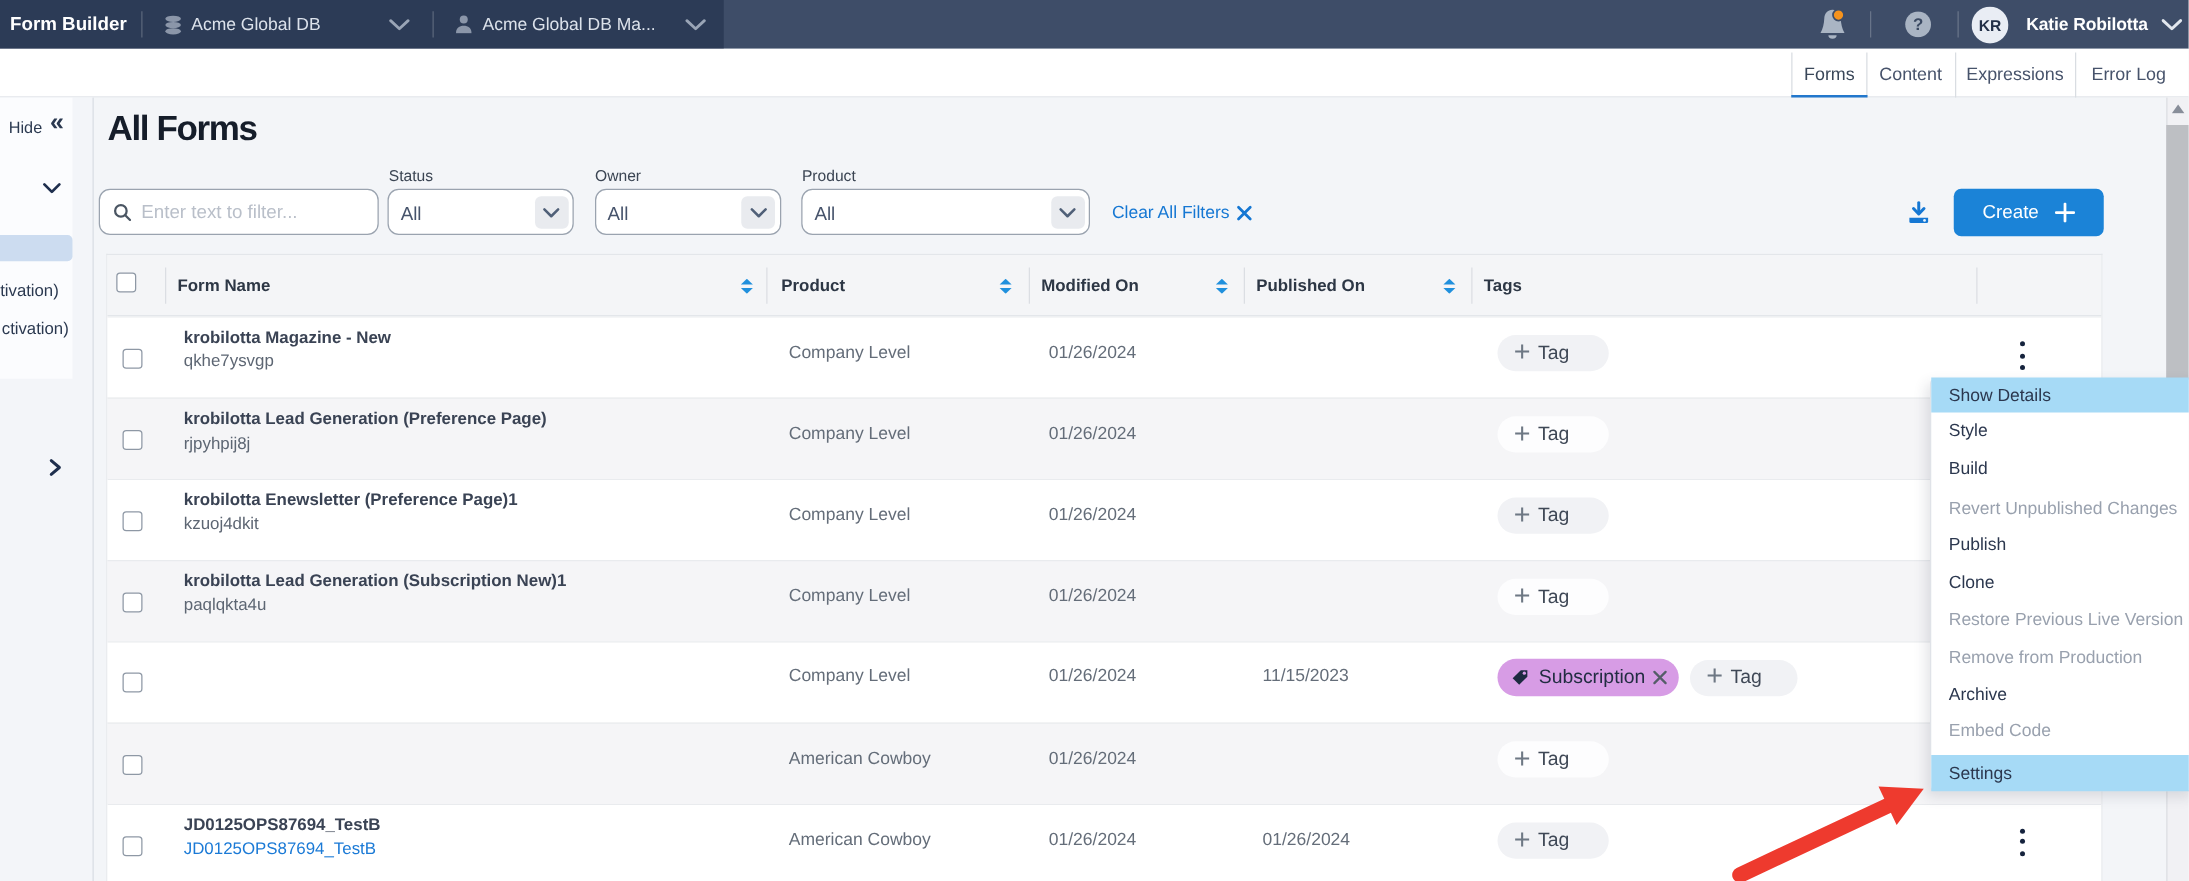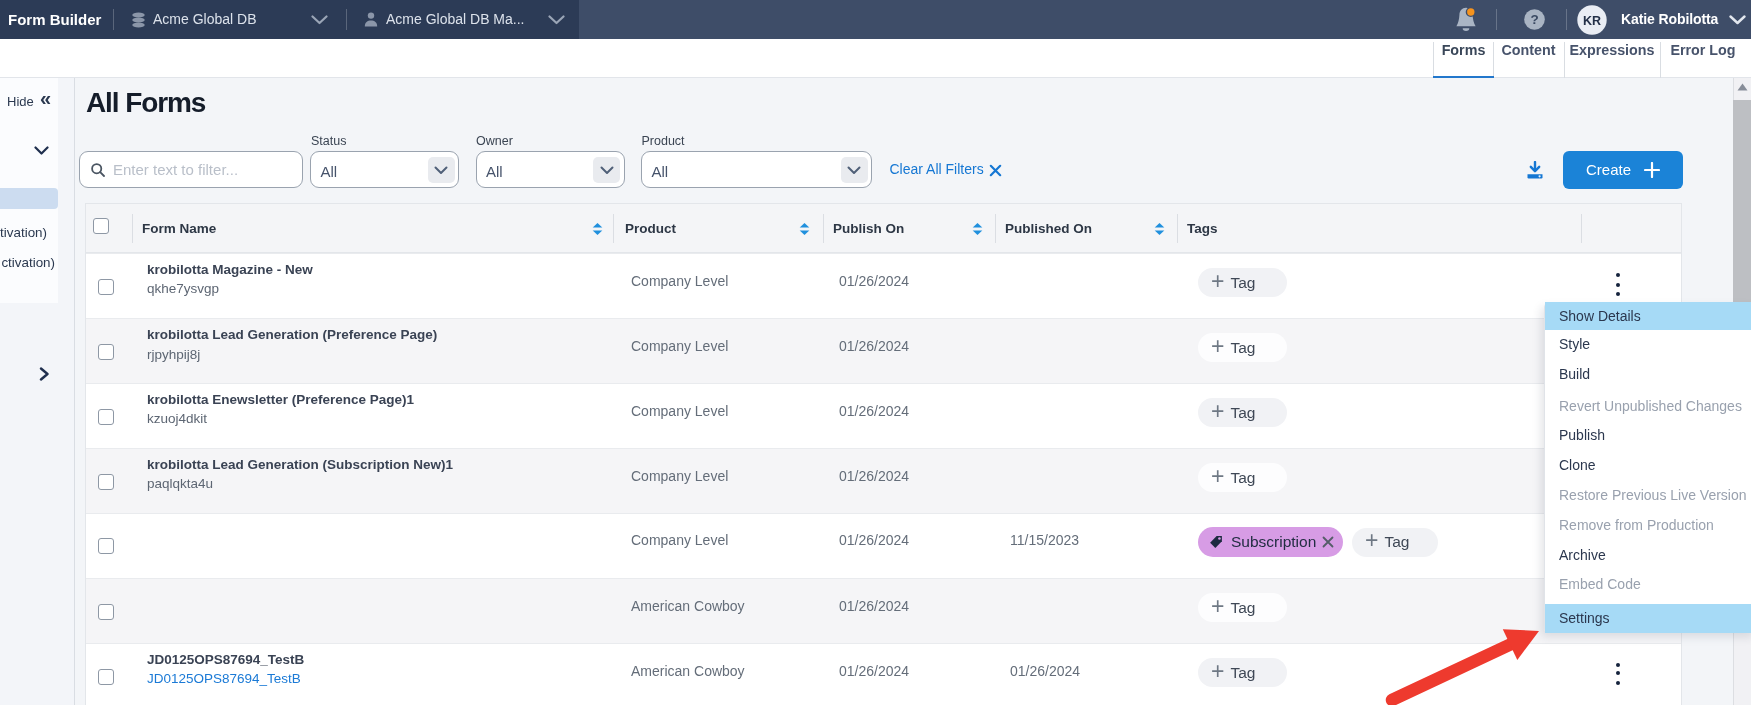--- a/index.html
+++ b/index.html
@@ -11,21 +11,21 @@
 #topbar { left:0; top:0; width:1751px; height:39px; background:#3e4d68; }
 #topbar-dark { left:0; top:0; width:579px; height:39px; background:#2c3b56; }
 .brand { left:8px; top:0; height:39px; line-height:39px; color:#fff; font-size:15px; font-weight:700; }
 .tb-div { width:1px; top:9px; height:21px; background:rgba(255,255,255,0.22); }
 .tb-txt { top:0; height:39px; line-height:39px; color:#dce2eb; font-size:14px; }
 .tb-name { top:0; height:39px; line-height:39px; color:#ffffff; font-size:14px; font-weight:700; letter-spacing:-0.1px; }
 
 
 #tabbar { left:0; top:39px; width:1751px; height:39px; background:#ffffff; border-bottom:1px solid #e2e5ea; }
 .tab-sep { width:1px; top:42px; height:36px; background:#d9dde2; }
-.tab-lbl { top:29px; height:39px; line-height:42px; font-size:14.3px; color:#47536b; text-align:center;font-weight:bold; }
+.tab-lbl { top:39px; height:39px; line-height:42px; font-size:14.3px; color:#47536b; text-align:center; }
 #forms-underline { left:1433px; top:75.5px; width:61px; height:2.5px; background:#2277cc; }
 
 
 #sidebar { left:0; top:78px; width:75px; height:627px; background:#f3f5f9; border-right:1px solid #d9dde3; overflow:hidden; }
 #sb-white { left:0; top:0; width:58px; height:225px; background:#fbfcfe; }
 #sb-sel { left:0; top:110px; width:58px; height:21px; background:#ccdcf0; border-radius:0 4px 4px 0; }
 .sb-txt { font-size:13.4px; color:#2b3950; white-space:nowrap; }
 
 
 h1 { left:86px; top:87px; font-size:28px; font-weight:700; color:#151d2a; letter-spacing:-1.1px; }
@@ -200,21 +200,21 @@
         <path d="M5.5 0 L10.3 4.6 H0.7 Z" fill="#2090dd"></path>
         <path d="M5.5 12 L0.7 7.4 H10.3 Z" fill="#2090dd"></path>
       </svg>
     <div class="abs th-sep" style="left:527px"></div>
     <div class="abs th" style="left:539px">Product</div>
     <svg class="abs" style="left:713px;top:18.5px" width="11" height="12" viewBox="0 0 11 12">
         <path d="M5.5 0 L10.3 4.6 H0.7 Z" fill="#2090dd"></path>
         <path d="M5.5 12 L0.7 7.4 H10.3 Z" fill="#2090dd"></path>
       </svg>
     <div class="abs th-sep" style="left:737px"></div>
-    <div class="abs th" style="left:747px">Publish On</div>
+    <div class="abs th" style="left:747px">Modified On</div>
     <svg class="abs" style="left:886px;top:18.5px" width="11" height="12" viewBox="0 0 11 12">
         <path d="M5.5 0 L10.3 4.6 H0.7 Z" fill="#2090dd"></path>
         <path d="M5.5 12 L0.7 7.4 H10.3 Z" fill="#2090dd"></path>
       </svg>
     <div class="abs th-sep" style="left:909px"></div>
     <div class="abs th" style="left:919px">Published On</div>
     <svg class="abs" style="left:1068px;top:18.5px" width="11" height="12" viewBox="0 0 11 12">
         <path d="M5.5 0 L10.3 4.6 H0.7 Z" fill="#2090dd"></path>
         <path d="M5.5 12 L0.7 7.4 H10.3 Z" fill="#2090dd"></path>
       </svg>

